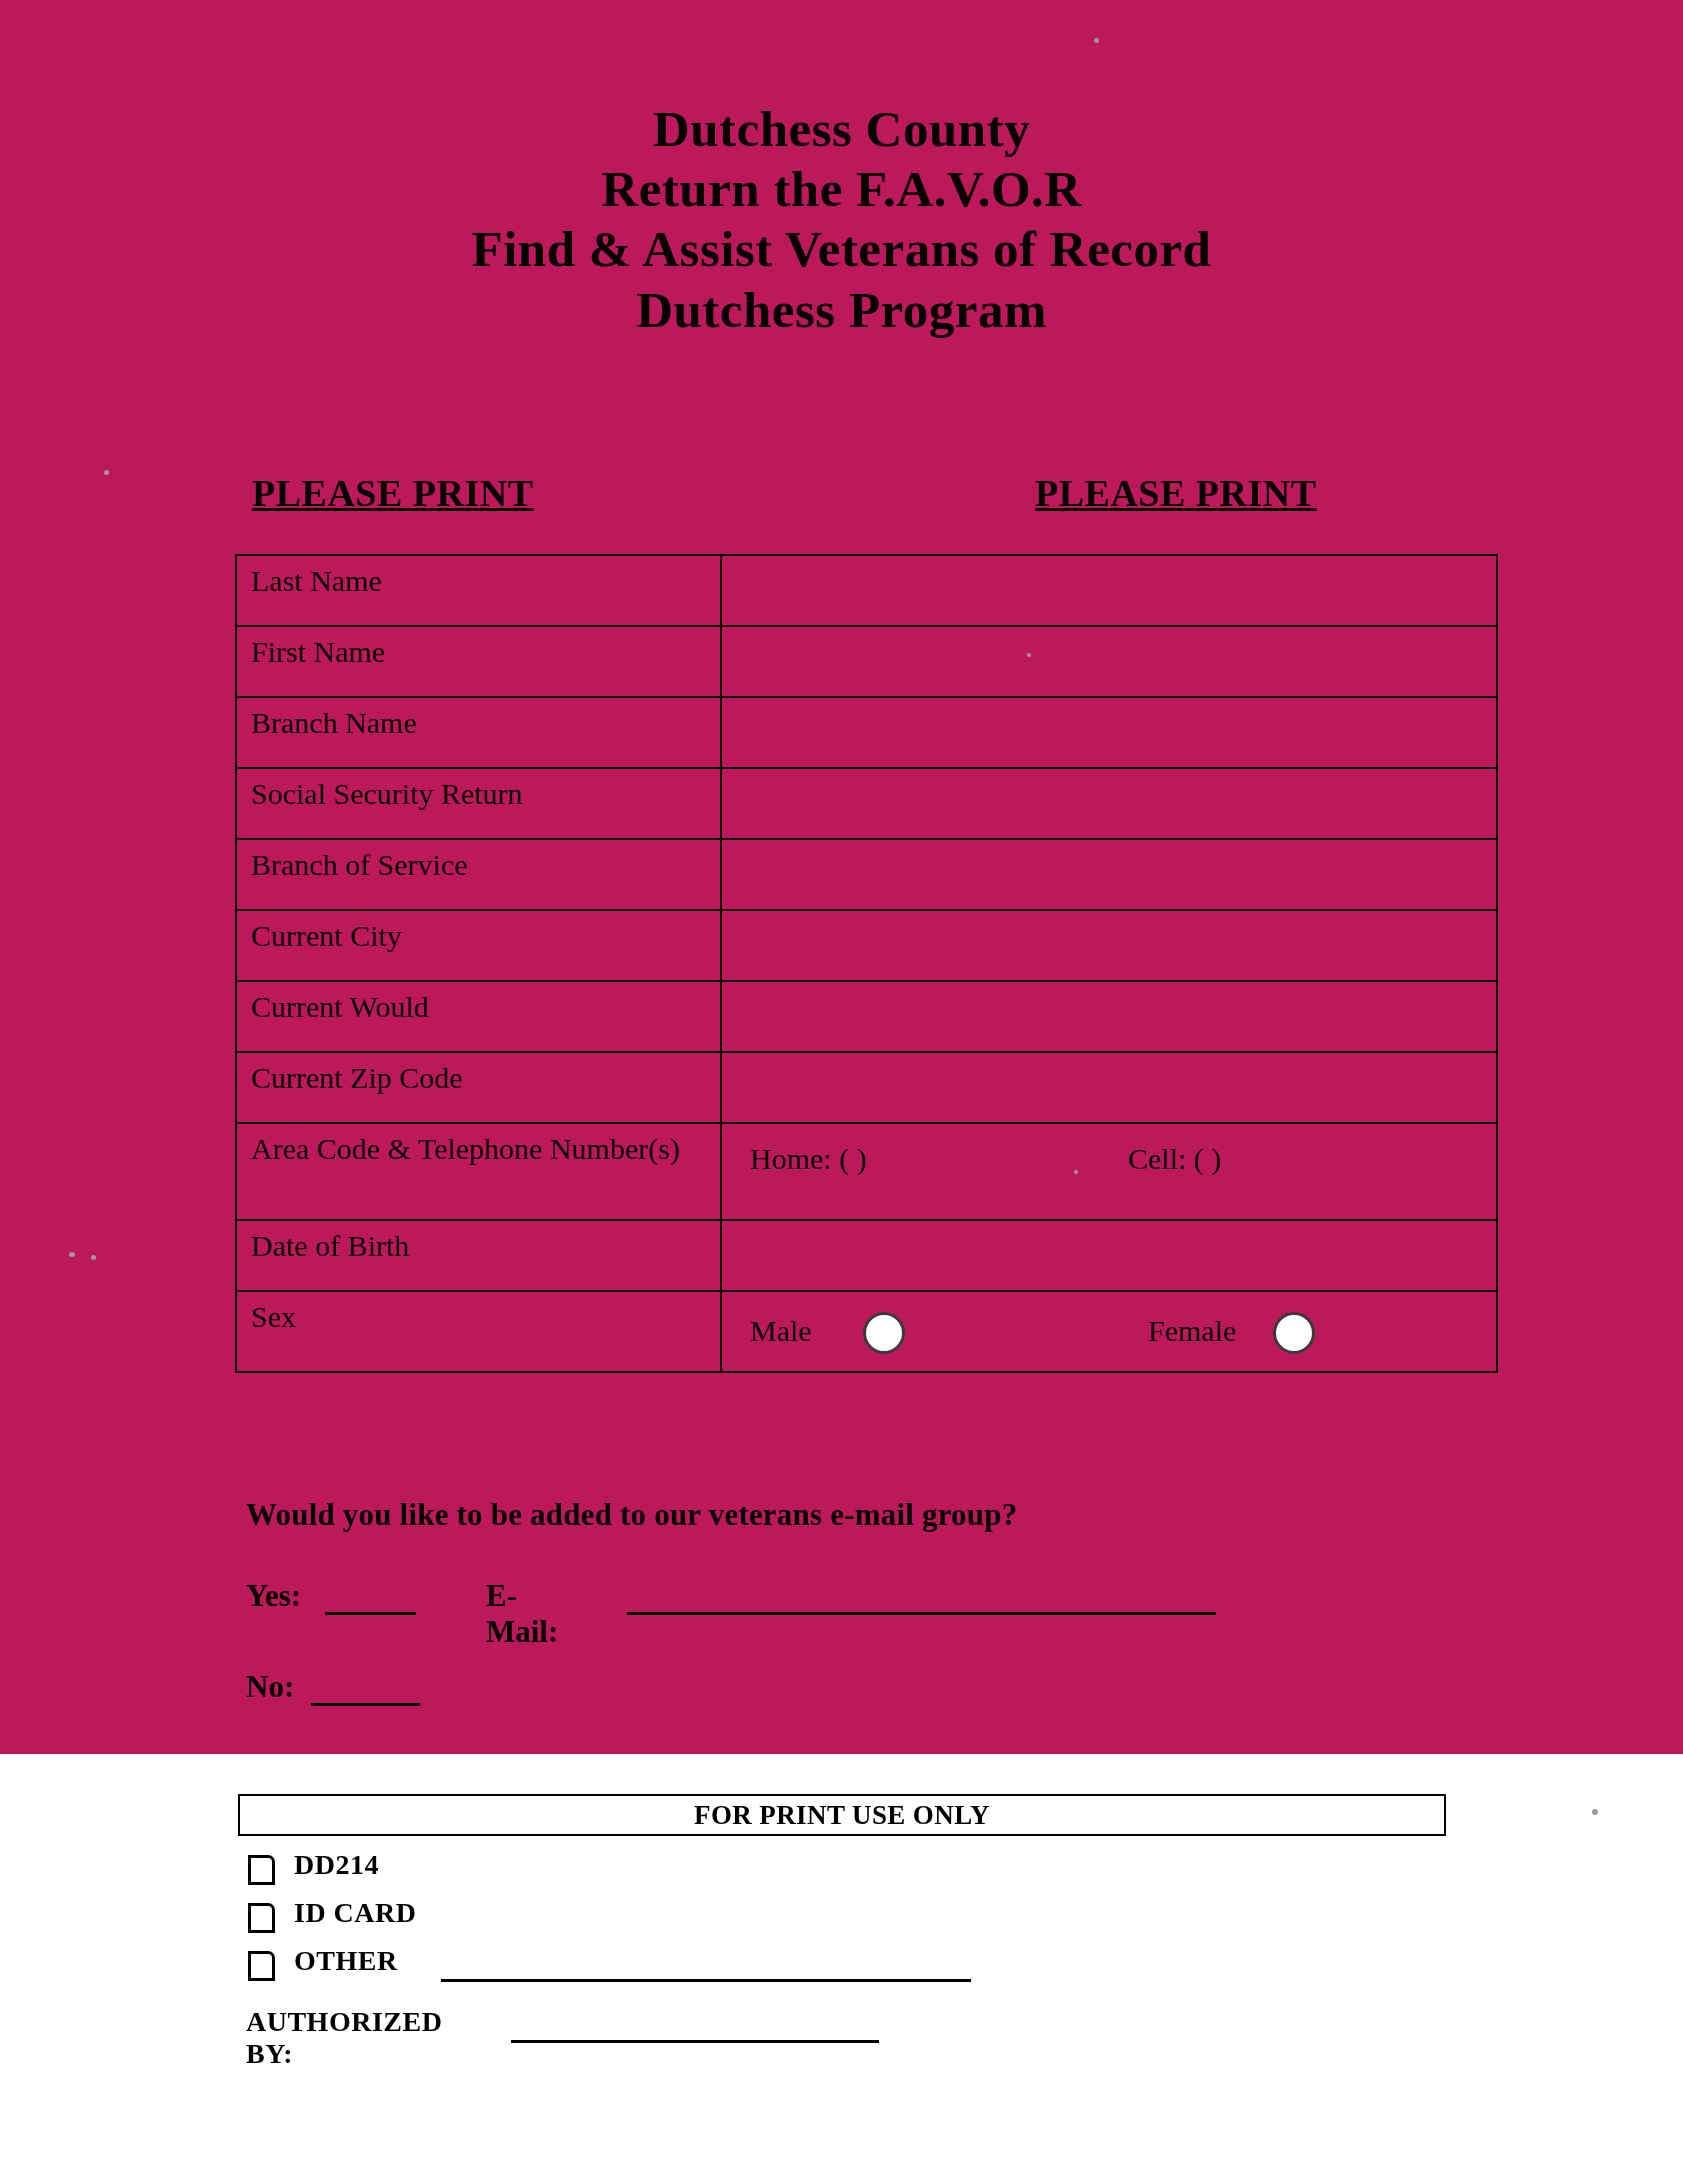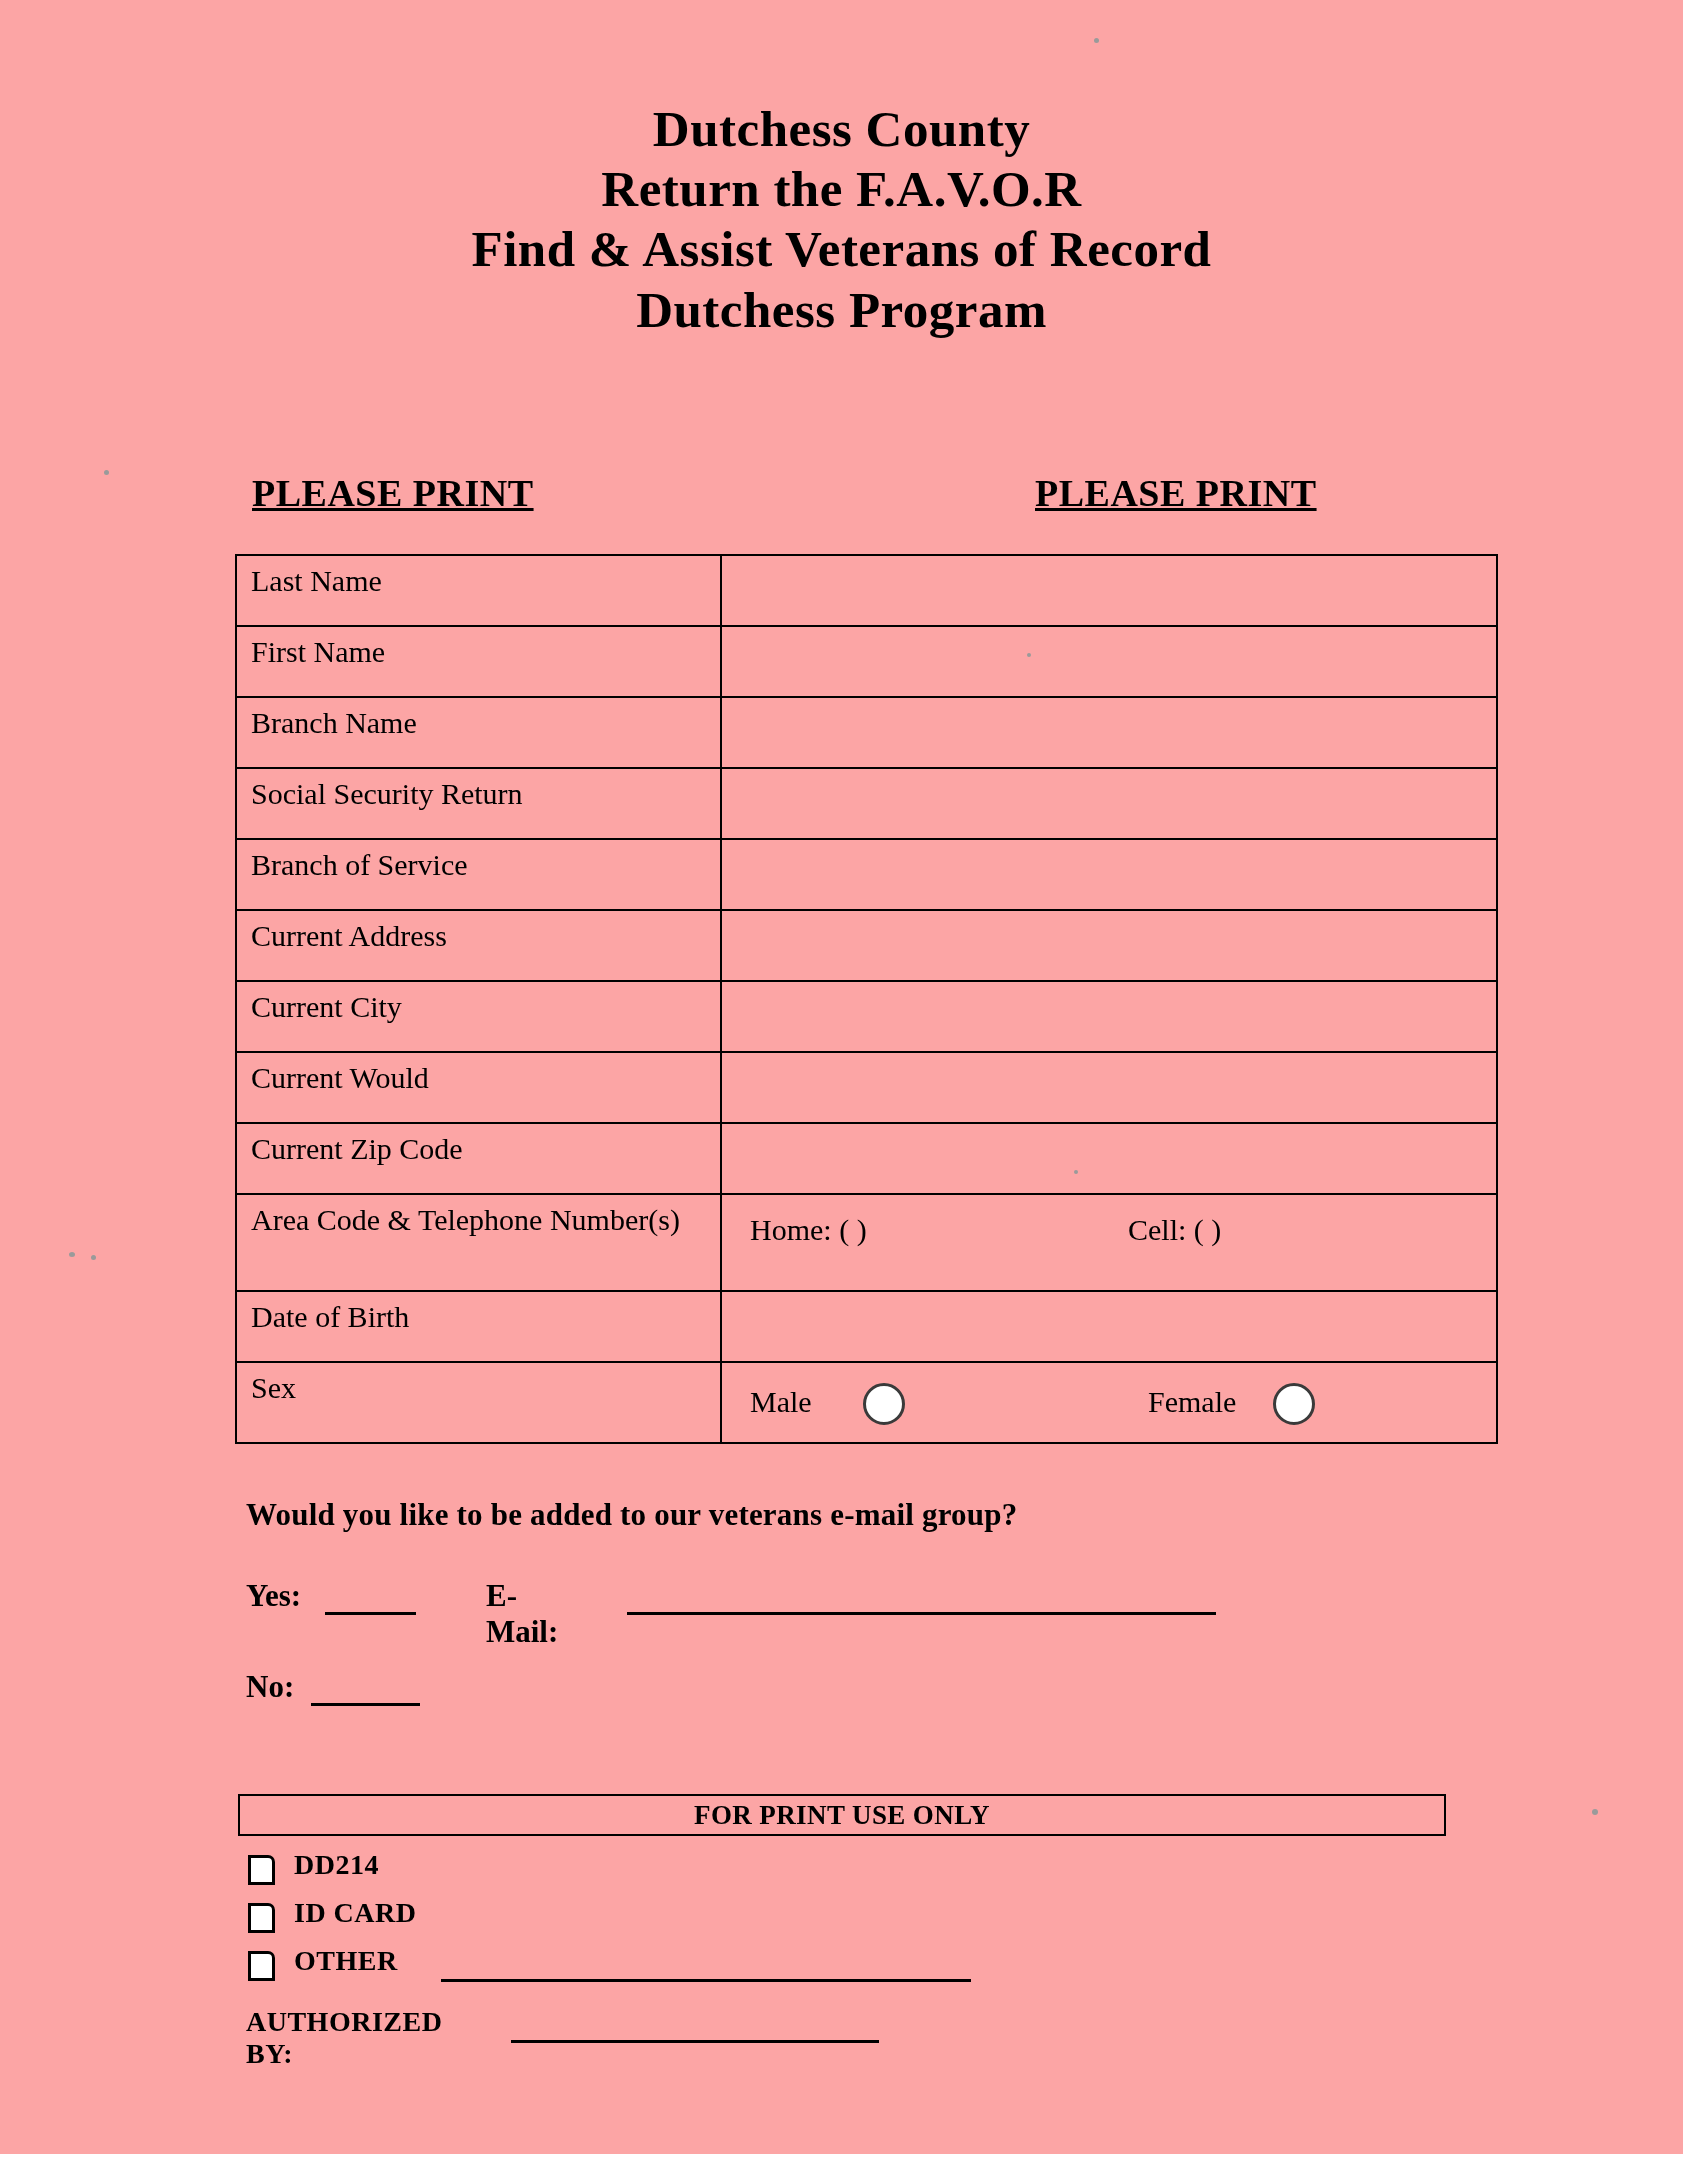--- a/index.html
+++ b/index.html
@@ -13,22 +13,22 @@
     position: relative;
     font-family: "Liberation Serif", serif;
     color: #000000;
     overflow: hidden;
   }
   .page {
     position: absolute;
     left: 0;
     top: 0;
     width: 1683px;
-    height: 2154px;
-    background: #fca5a5;
+    height: 1754px;
+    background: #be185d;
   }
 
   
   .title-block {
     position: absolute;
     left: 0;
     top: 99px;
     width: 1683px;
     text-align: center;
   }
@@ -286,24 +286,20 @@
       <tr>
         <td class="col-label">Branch Name</td>
         <td class="col-value"></td>
       </tr>
       <tr>
         <td class="col-label">Social Security Return</td>
         <td class="col-value"></td>
       </tr>
       <tr>
         <td class="col-label">Branch of Service</td>
-        <td class="col-value"></td>
-      </tr>
-      <tr>
-        <td class="col-label">Current Address</td>
         <td class="col-value"></td>
       </tr>
       <tr>
         <td class="col-label">Current City</td>
         <td class="col-value"></td>
       </tr>
       <tr>
         <td class="col-label">Current Would</td>
         <td class="col-value"></td>
       </tr>

